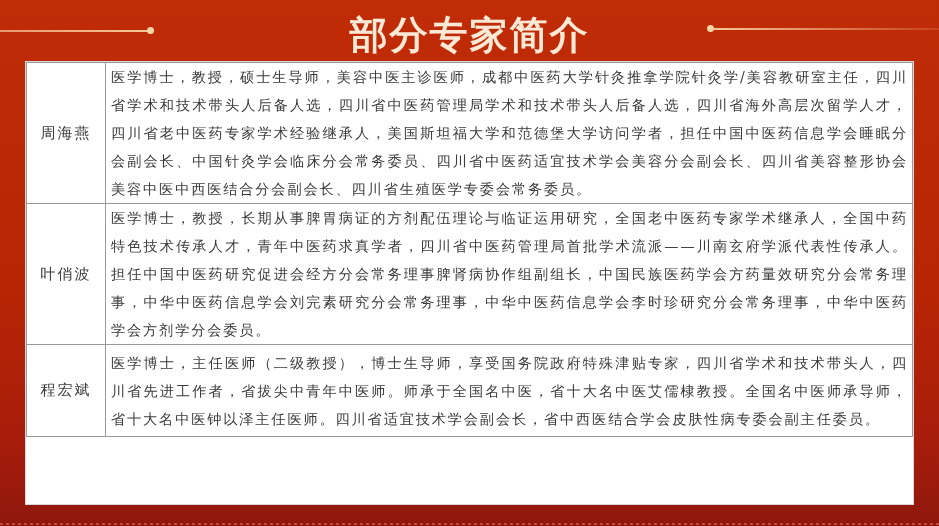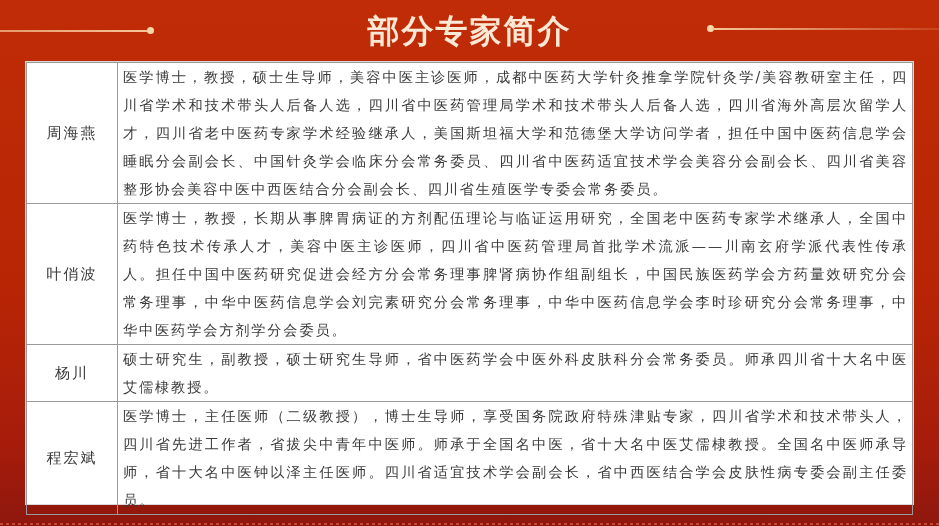--- a/index.html
+++ b/index.html
@@ -21,31 +21,31 @@
     position: absolute; left: 712px; top: 28px; width: 227px; height: 2px;
     background: linear-gradient(90deg, #f6c79a, rgba(246,199,154,0.15));
   }
   .title-dot-right {
     position: absolute; left: 707px; top: 25px; width: 7px; height: 7px;
     border-radius: 50%; background: #f8d6a8;
   }
   .title-text {
     position: absolute; left: 0; width: 939px; top: 10px; text-align: center;
     font-family: "DejaVu Serif", "Liberation Serif", serif;
-    font-size: 32px; font-weight: bold; color: #fbe9d6; letter-spacing: 2px;
+    font-size: 38px; font-weight: bold; color: #fbe9d6; letter-spacing: 2px;
   }
   .table-wrap {
     position: absolute; left: 25px; top: 61px; width: 889px; height: 444px;
     background: #ffffff; border: 1px solid #d8d8d8; box-sizing: border-box;
   }
   table {
     border-collapse: collapse; width: 887px; table-layout: fixed;
   }
   td {
-    border: 1px solid #9a9a9a; padding: 6px; vertical-align: middle;
+    border: 1px solid #9a9a9a; padding: 0; vertical-align: middle;
     color: #3a3a3a;
   }
   td.name {
     width: 78px; text-align: center; font-size: 15px; letter-spacing: 2px;
   }
   td.bio {
     padding: 0 4px 0 5px; font-size: 14.2px; line-height: 28px;
     letter-spacing: 1.85px; text-align: justify;
   }
   .bottom-dash {
@@ -66,25 +66,21 @@
 
 <div class="table-wrap">
   <table>
     <tbody>
       <tr style="height:135px;">
         <td class="name">周海燕</td>
         <td class="bio">医学博士，教授，硕士生导师，美容中医主诊医师，成都中医药大学针灸推拿学院针灸学/美容教研室主任，四川省学术和技术带头人后备人选，四川省中医药管理局学术和技术带头人后备人选，四川省海外高层次留学人才，四川省老中医药专家学术经验继承人，美国斯坦福大学和范德堡大学访问学者，担任中国中医药信息学会睡眠分会副会长、中国针灸学会临床分会常务委员、四川省中医药适宜技术学会美容分会副会长、四川省美容整形协会美容中医中西医结合分会副会长、四川省生殖医学专委会常务委员。</td>
       </tr>
       <tr style="height:114px;">
         <td class="name">叶俏波</td>
-        <td class="bio">医学博士，教授，长期从事脾胃病证的方剂配伍理论与临证运用研究，全国老中医药专家学术继承人，全国中药特色技术传承人才，美容中医主诊医师，四川省中医药管理局首批学术流派——川南玄府学派代表性传承人。担任中国中医药研究促进会经方分会常务理事脾肾病协作组副组长，中国民族医药学会方药量效研究分会常务理事，中华中医药信息学会刘完素研究分会常务理事，中华中医药信息学会李时珍研究分会常务理事，中华中医药学会方剂学分会委员。</td>
-      </tr>
-      <tr style="height:45px;">
-        <td class="name">杨川</td>
-        <td class="bio">硕士研究生，副教授，硕士研究生导师，省中医药学会中医外科皮肤科分会常务委员。师承四川省十大名中医艾儒棣教授。</td>
+        <td class="bio">医学博士，教授，长期从事脾胃病证的方剂配伍理论与临证运用研究，全国老中医药专家学术继承人，全国中药特色技术传承人才，青年中医药求真学者，四川省中医药管理局首批学术流派——川南玄府学派代表性传承人。担任中国中医药研究促进会经方分会常务理事脾肾病协作组副组长，中国民族医药学会方药量效研究分会常务理事，中华中医药信息学会刘完素研究分会常务理事，中华中医药信息学会李时珍研究分会常务理事，中华中医药学会方剂学分会委员。</td>
       </tr>
       <tr style="height:92px;">
         <td class="name">程宏斌</td>
         <td class="bio">医学博士，主任医师（二级教授），博士生导师，享受国务院政府特殊津贴专家，四川省学术和技术带头人，四川省先进工作者，省拔尖中青年中医师。师承于全国名中医，省十大名中医艾儒棣教授。全国名中医师承导师，省十大名中医钟以泽主任医师。四川省适宜技术学会副会长，省中西医结合学会皮肤性病专委会副主任委员。</td>
       </tr>
     </tbody>
   </table>
 </div>
 
 <div class="bottom-dash"></div>

